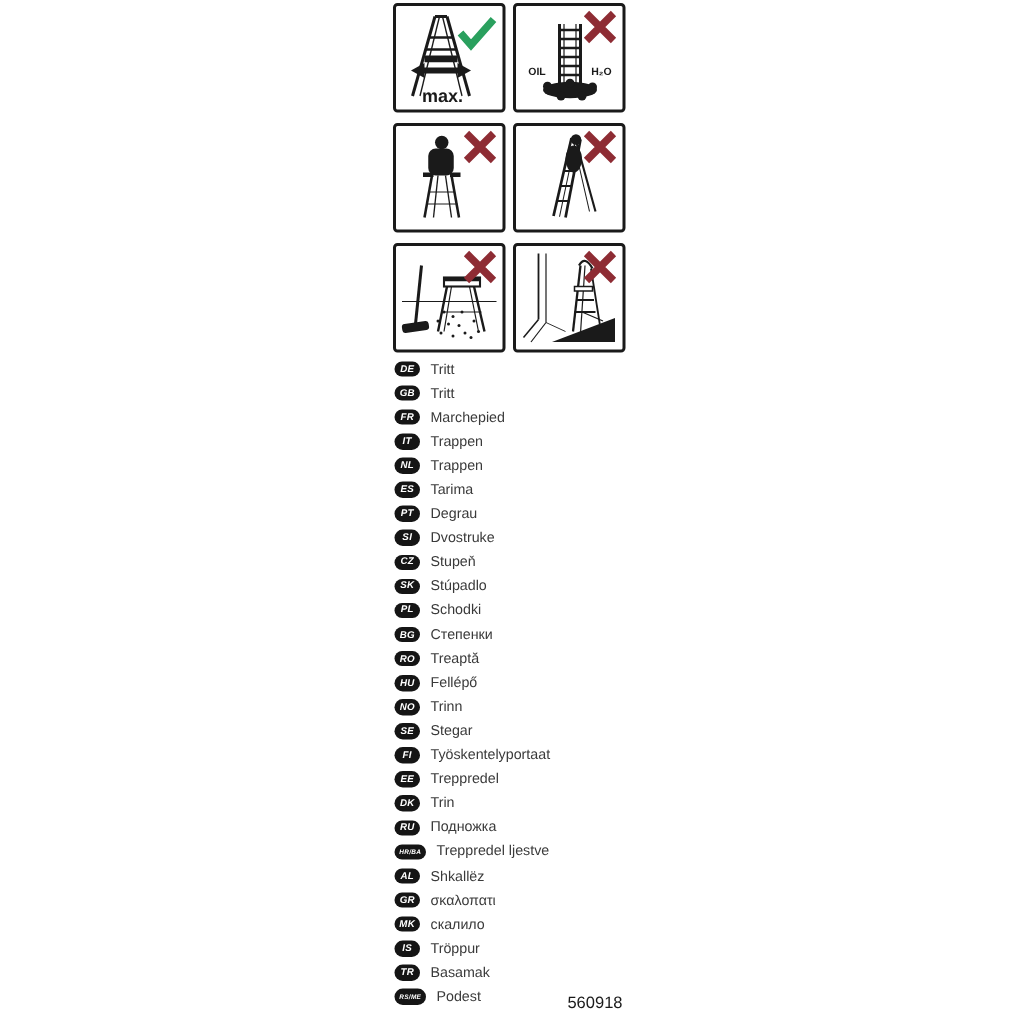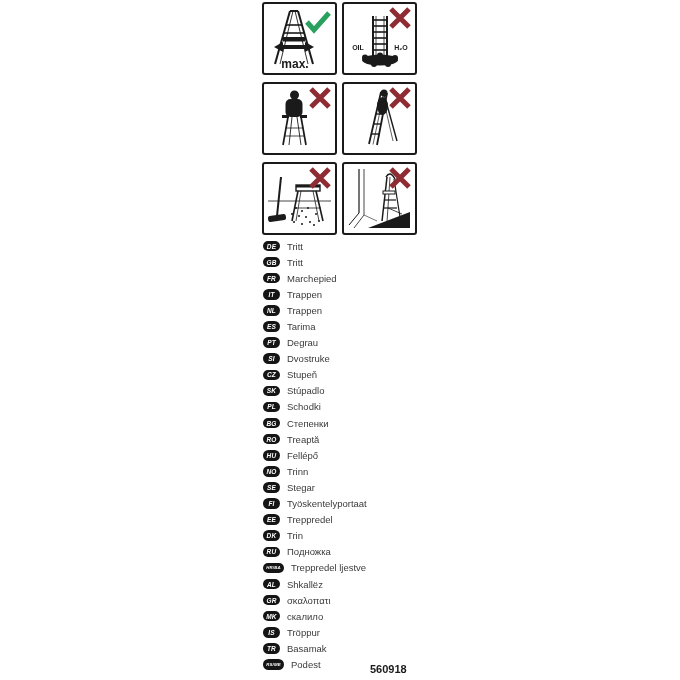--- a/index.html
+++ b/index.html
@@ -24,22 +24,22 @@
     min-width:17px;height:10.5px;padding:0 2px;box-sizing:border-box;
     background:#151515;border-radius:7px;color:#fff;
     font-size:6.5px;font-weight:bold;font-style:italic;
     display:flex;align-items:center;justify-content:center;
     letter-spacing:.2px;flex:0 0 auto;
   }
   .badge.wide{font-size:4.3px;min-width:21px;}
   .lang-label{margin-left:7px;font-size:9.5px;color:#3a3a3a;white-space:nowrap;}
 
   .product-number{
-    position:absolute;left:370px;top:663px;width:45px;text-align:left;
-    font-size:11px;font-weight:bold;color:#1a1a1a;
+    position:absolute;left:370px;top:663px;width:45px;text-align:right;
+    font-size:11px;font-weight:normal;color:#1a1a1a;
   }
 </style>
 </head>
 <body>
 
 <div class="page">
 
   <div class="picto-grid">
 
     <div class="picto">

